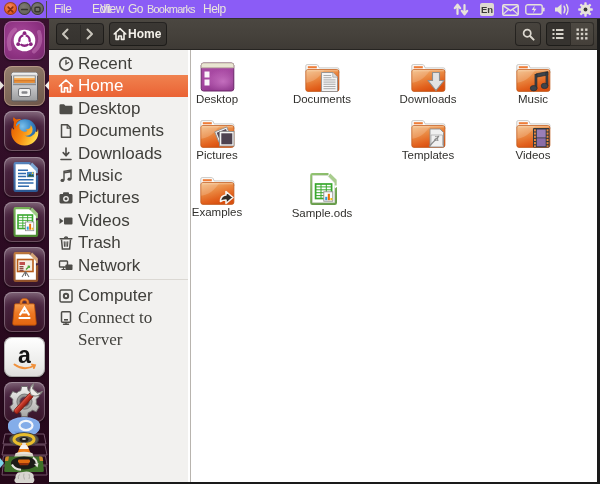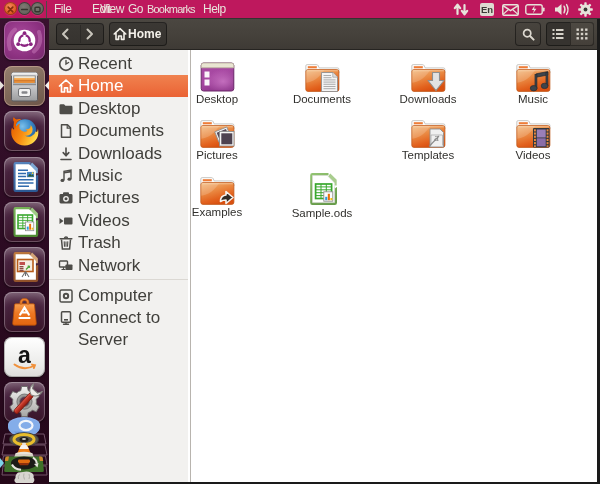--- a/index.html
+++ b/index.html
@@ -1,21 +1,21 @@
 <!DOCTYPE html>
 <html><head>
 <meta charset="utf-8">
 <style>
 * { margin:0; padding:0; box-sizing:border-box; }
 html,body { width:600px; height:484px; overflow:hidden; }
 body { font-family:"Liberation Sans", sans-serif; position:relative; background:#fff; }
 #screen { position:absolute; left:0; top:0; width:600px; height:484px; }
 
 
-#menubar { position:absolute; left:0; top:0; width:600px; height:19px; background:#be185d; border-bottom:1px solid #343330; z-index:10; }
+#menubar { position:absolute; left:0; top:0; width:600px; height:19px; background:#8b5cf6; border-bottom:1px solid #343330; z-index:10; }
 .wbtn { position:absolute; top:2px; width:13px; height:13px; border-radius:50%; }
 #btn-close { left:4px;  background:radial-gradient(circle at 42% 35%, #f4875b, #e25a22 60%, #cf4b16); box-shadow:inset 0 0 0 1px rgba(90,30,8,.5), 0 1px 0 rgba(255,255,255,.1); }
 #btn-min   { left:18px; background:radial-gradient(circle at 42% 35%, #7d7a73, #66635c 65%, #57544e); box-shadow:inset 0 0 0 1px rgba(25,25,22,.55), 0 1px 0 rgba(255,255,255,.1); }
 #btn-max   { left:31px; background:radial-gradient(circle at 42% 35%, #7d7a73, #66635c 65%, #57544e); box-shadow:inset 0 0 0 1px rgba(25,25,22,.55), 0 1px 0 rgba(255,255,255,.1); }
 #mbsep { position:absolute; left:46px; top:1px; width:1px; height:17px; background:#4c4b46; }
 #menus { position:absolute; left:0; top:0; width:300px; height:19px; line-height:19px; font-size:12px; color:#e9e5dc; letter-spacing:-0.5px; }
 #menus span { position:absolute; top:0; }
 #tray { position:absolute; right:0; top:0; height:19px; }
 
 
@@ -469,21 +469,21 @@
         </div>
         <div style="position:absolute; left:0; top:229px; width:139px; height:1px; background:#dbd8d3;"></div>
         <div class="srow" style="top:235px;">
           <svg class="sicon" viewBox="0 0 16 16">
               <rect x="2" y="2" width="12" height="12" rx="1.6" fill="none" stroke="#4e4d49" stroke-width="1.5"></rect>
               <circle cx="8" cy="8" r="3.2" fill="#4e4d49"></circle>
               <circle cx="8" cy="8" r="1.2" fill="#f2f1ef"></circle>
             </svg>
           <span class="stext">Computer</span>
         </div>
-        <div class="srow" style="top:257px;">
+        <div class="srow" style="top:257px;font-family:Liberation Serif, serif;">
           <svg class="sicon" viewBox="0 0 16 16">
               <rect x="3.5" y="1.8" width="9" height="10.5" rx="1" fill="none" stroke="#4e4d49" stroke-width="1.5"></rect>
               <path d="M8 12.5 L8 14 M5.5 14.3 L10.5 14.3" stroke="#4e4d49" stroke-width="1.4" stroke-linecap="round"></path>
               <rect x="6" y="9" width="4" height="1.6" fill="#4e4d49"></rect>
             </svg>
           <span class="stext">Connect to Server</span>
         </div>
       </div>
       <div id="sidesep"></div>
       <div id="content">

